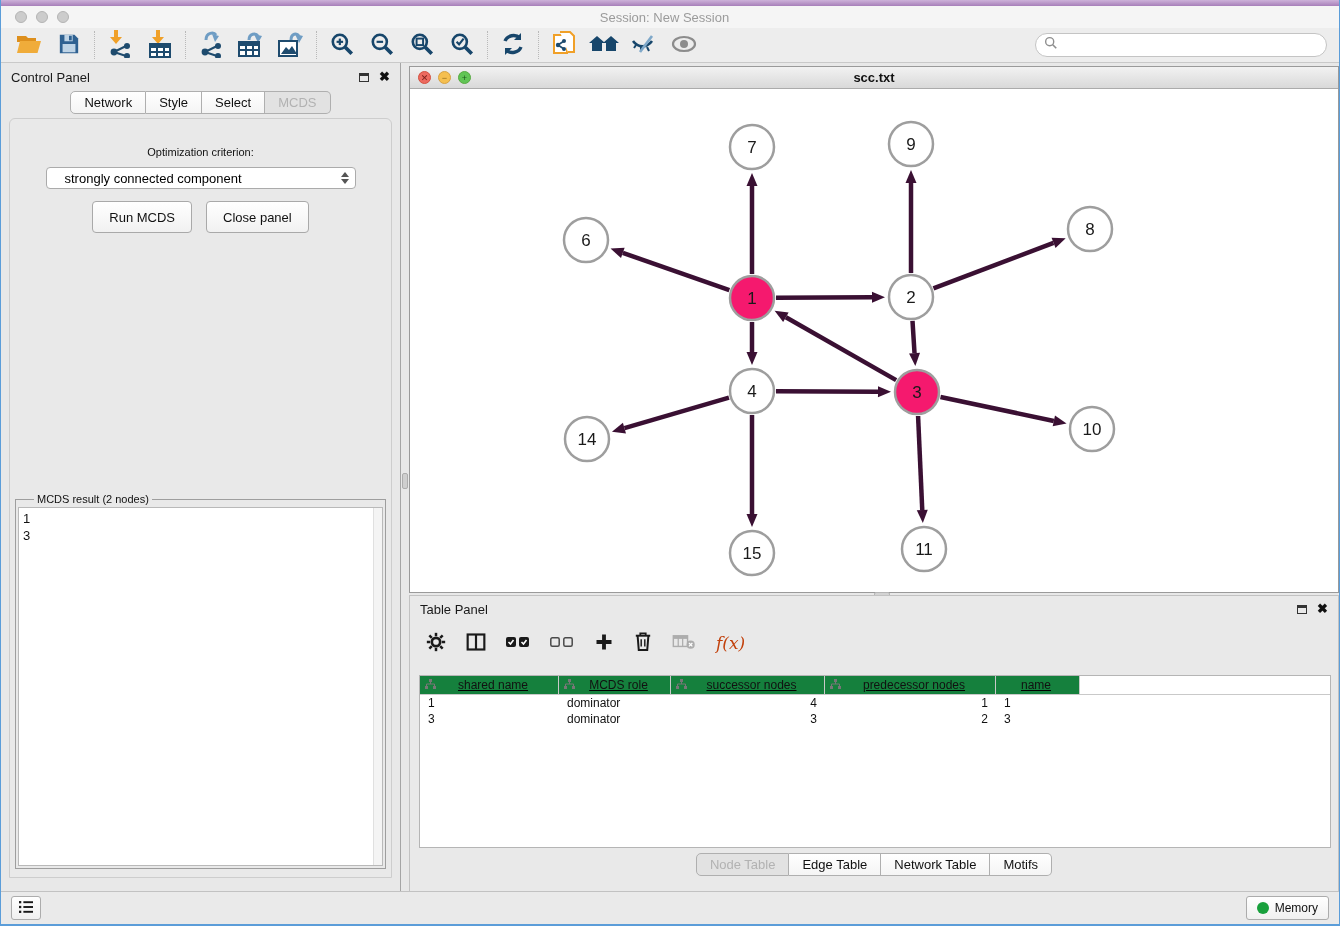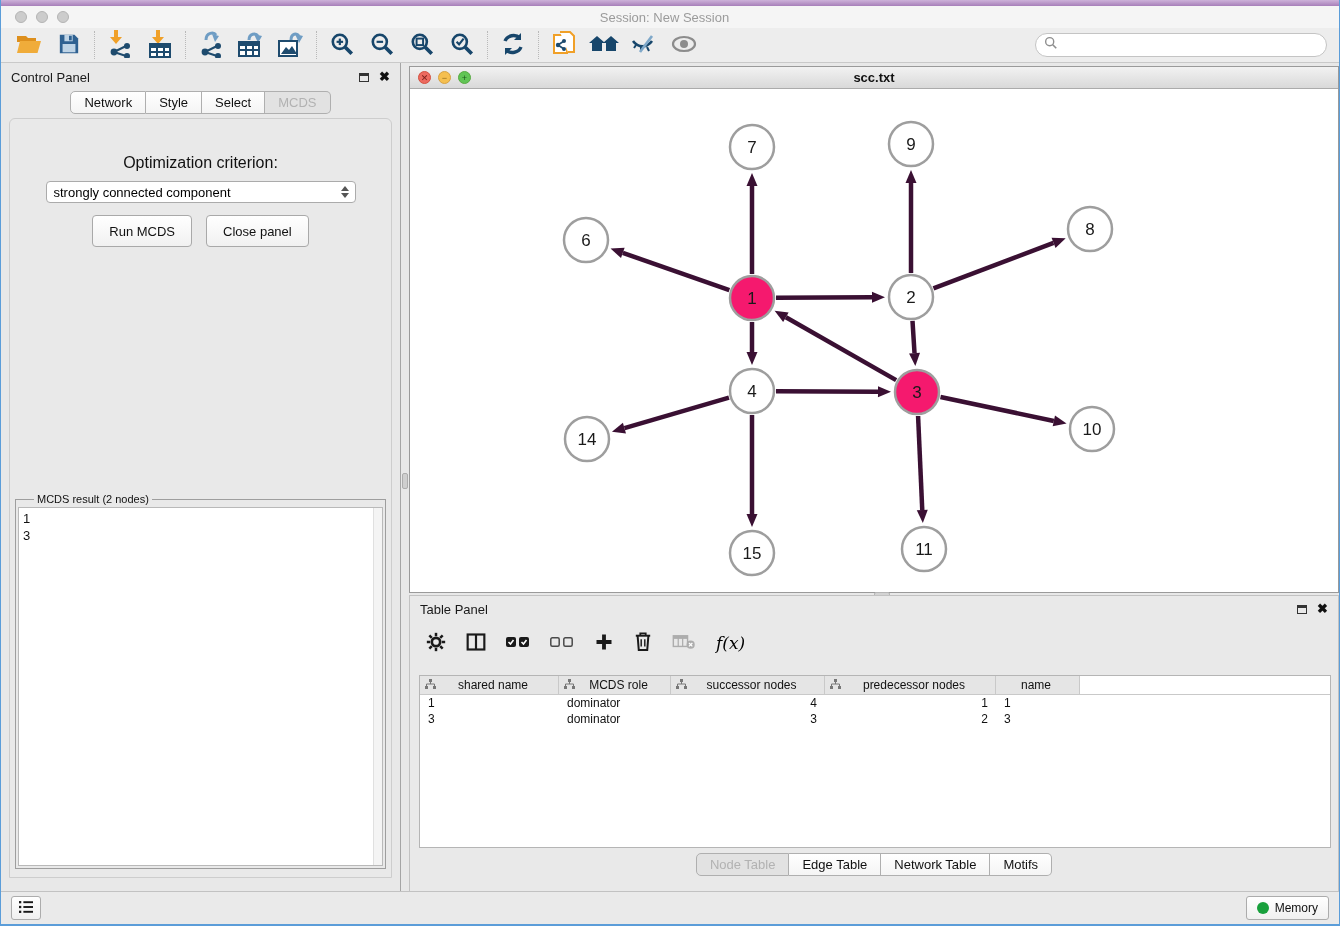--- a/index.html
+++ b/index.html
@@ -36,23 +36,23 @@
   .close-ic { font-size:13px; font-weight:bold; color:#111; line-height:10px; }
   .seg { display:inline-flex; }
   .seg .seg-btn { background:linear-gradient(#FFFFFF,#F4F4F4); border:1px solid #AFAFAF; border-left:none;
                   height:23px; padding:0 13px; font-size:13px; color:#111; font-family:"Liberation Sans",sans-serif; }
   .seg .seg-btn:first-child { border-left:1px solid #AFAFAF; border-radius:5px 0 0 5px; }
   .seg .seg-btn:last-child { border-radius:0 5px 5px 0; }
   .seg .seg-btn.selected { background:#E2E2E2; color:#B2B2B2; }
   .cp-tabs { text-align:center; height:26px; }
   .cp-body { position:absolute; left:8px; right:8px; top:55px; bottom:13px; background:#E9E9E9;
              border:1px solid #CDCDCD; border-radius:6px 6px 0 0; }
-  .opt-label { margin-top:35px; text-align:center; font-size:16px; color:#111; }
+  .opt-label { margin-top:27px; text-align:center; font-size:11px; color:#111; }
   .criterion-select { margin:9px auto 0; width:310px; height:22px; background:#FFFFFF; border:1px solid #ABABAB;
-                      border-radius:4px; display:flex; align-items:center; padding:0 6px 0 7px; font-size:13px; }
+                      border-radius:4px; display:flex; align-items:center; padding:0 6px 0 18px; font-size:13px; }
   .stepper { margin-left:auto; display:flex; flex-direction:column; gap:2px; align-items:center; }
   .tri-up { width:0; height:0; border-left:4px solid transparent; border-right:4px solid transparent; border-bottom:5px solid #555; }
   .tri-dn { width:0; height:0; border-left:4px solid transparent; border-right:4px solid transparent; border-top:5px solid #555; }
   .btn-row { margin-top:12px; display:flex; justify-content:center; gap:14px; }
   .push-btn { background:linear-gradient(#FFFFFF,#F1F1F1); border:1px solid #A9A9A9; border-radius:4px;
               height:32px; padding:0 16px; font-size:13px; color:#111; font-family:"Liberation Sans",sans-serif; }
   .result-fieldset { position:absolute; left:5px; right:5px; top:374px; bottom:8px;
                      border:1px solid #9E9E9E; padding:0; }
   .result-fieldset legend { font-size:11px; color:#111; margin-left:18px; padding:0 3px; }
   .result-box { position:absolute; left:2px; right:2px; top:2px; bottom:2px; background:#FFFFFF;
@@ -70,24 +70,24 @@
   .light.yellow { background:#F5BF4F; border:1px solid #D6A243; color:#8F6A1C; }
   .light.green { background:#61C555; border:1px solid #58A942; color:#1E5B1E; }
   .net-title { position:absolute; left:0; right:0; text-align:center; font-size:13px; color:#111;font-weight:bold; }
   .net-canvas { position:relative; width:100%; height:503px; background:#FFFFFF; }
   .h-grip { position:absolute; left:50%; top:529px; width:16px; height:5px; background:#D3D3D3; border:1px solid #B5B5B5; border-radius:2px; }
   
   .table-panel { position:absolute; left:0; top:532px; right:0; height:298px; background:#E9E9E9; border:1px solid #C2C2C2; }
   .tp-header { height:26px; display:flex; align-items:center; padding:0 10px; position:relative; }
   .tp-toolbar { height:42px; display:flex; align-items:center; padding-left:16px; gap:20px; }
   .tp-tool { background:none; border:none; display:flex; align-items:center; }
-  .fx-label { font-family:"DejaVu Serif", serif; font-style:italic; font-size:17px; color:#000000; }
+  .fx-label { font-family:"DejaVu Serif", serif; font-style:italic; font-size:17px; color:#c2410c; }
   .tp-table { position:absolute; left:9px; right:7px; top:79px; height:173px; background:#FFFFFF; border:1px solid #B5B5B5; overflow:hidden; }
   .thead { display:flex; height:19px; border-bottom:1px solid #C9C9C9; }
-  .th { background:#e5e5e5; border-right:1px solid #C9C9C9; display:flex; align-items:center; padding-left:5px; }
+  .th { background:#15803d; border-right:1px solid #C9C9C9; display:flex; align-items:center; padding-left:5px;text-decoration:underline; }
   .th .th-label { flex:1; text-align:center; font-size:12px; color:#111; padding-right:8px; }
   .trow { display:flex; height:16px; align-items:center; }
   .td { font-size:12px; color:#111; padding:0 8px; overflow:hidden; white-space:nowrap; }
   .tp-footer { position:absolute; left:0; right:0; bottom:0; height:46px; }
   .tp-tabs { position:absolute; left:0; right:0; top:7px; text-align:center; }
   
   .statusbar { position:absolute; left:0; bottom:0; width:100%; height:33px; background:#EAEAEA; border-top:1px solid #C2C2C2; }
   .sb-left-btn { position:absolute; left:10px; top:4px; width:30px; height:24px; background:linear-gradient(#FFF,#F0F0F0);
                  border:1px solid #ACACAC; border-radius:3px; display:flex; align-items:center; justify-content:center; }
   .memory-btn { position:absolute; right:10px; top:4px; height:24px; background:linear-gradient(#FFF,#F0F0F0);

